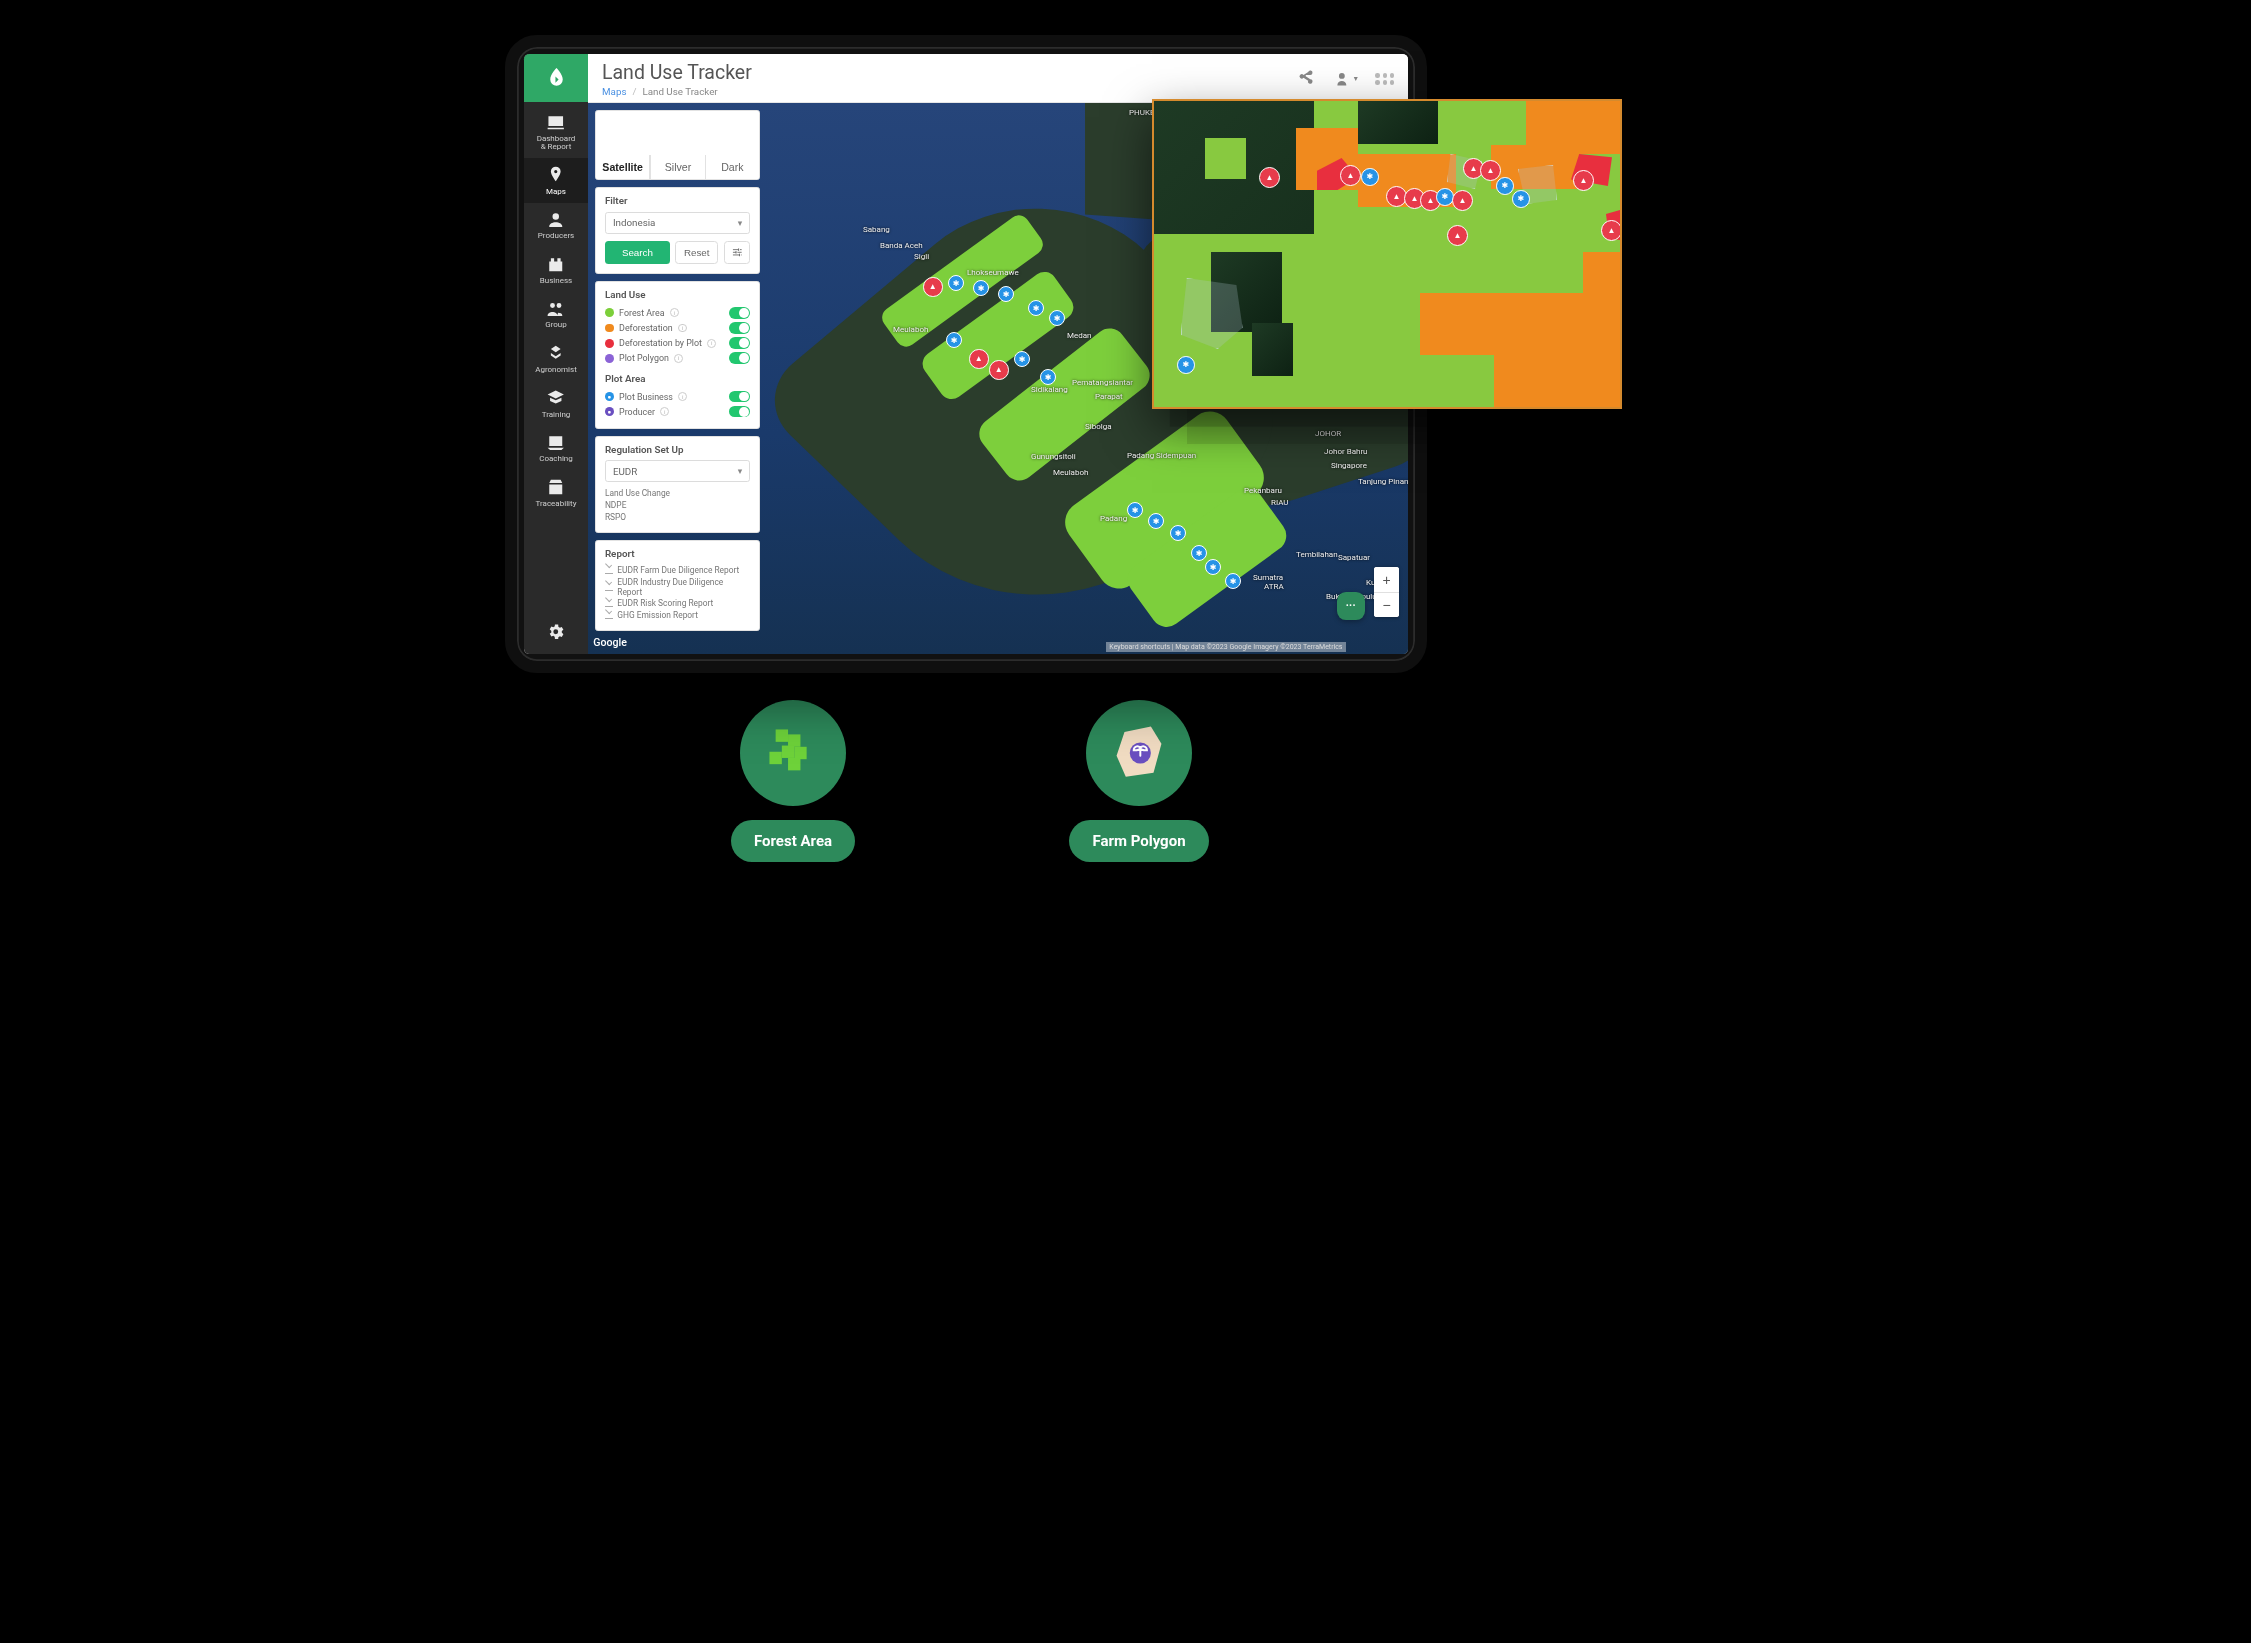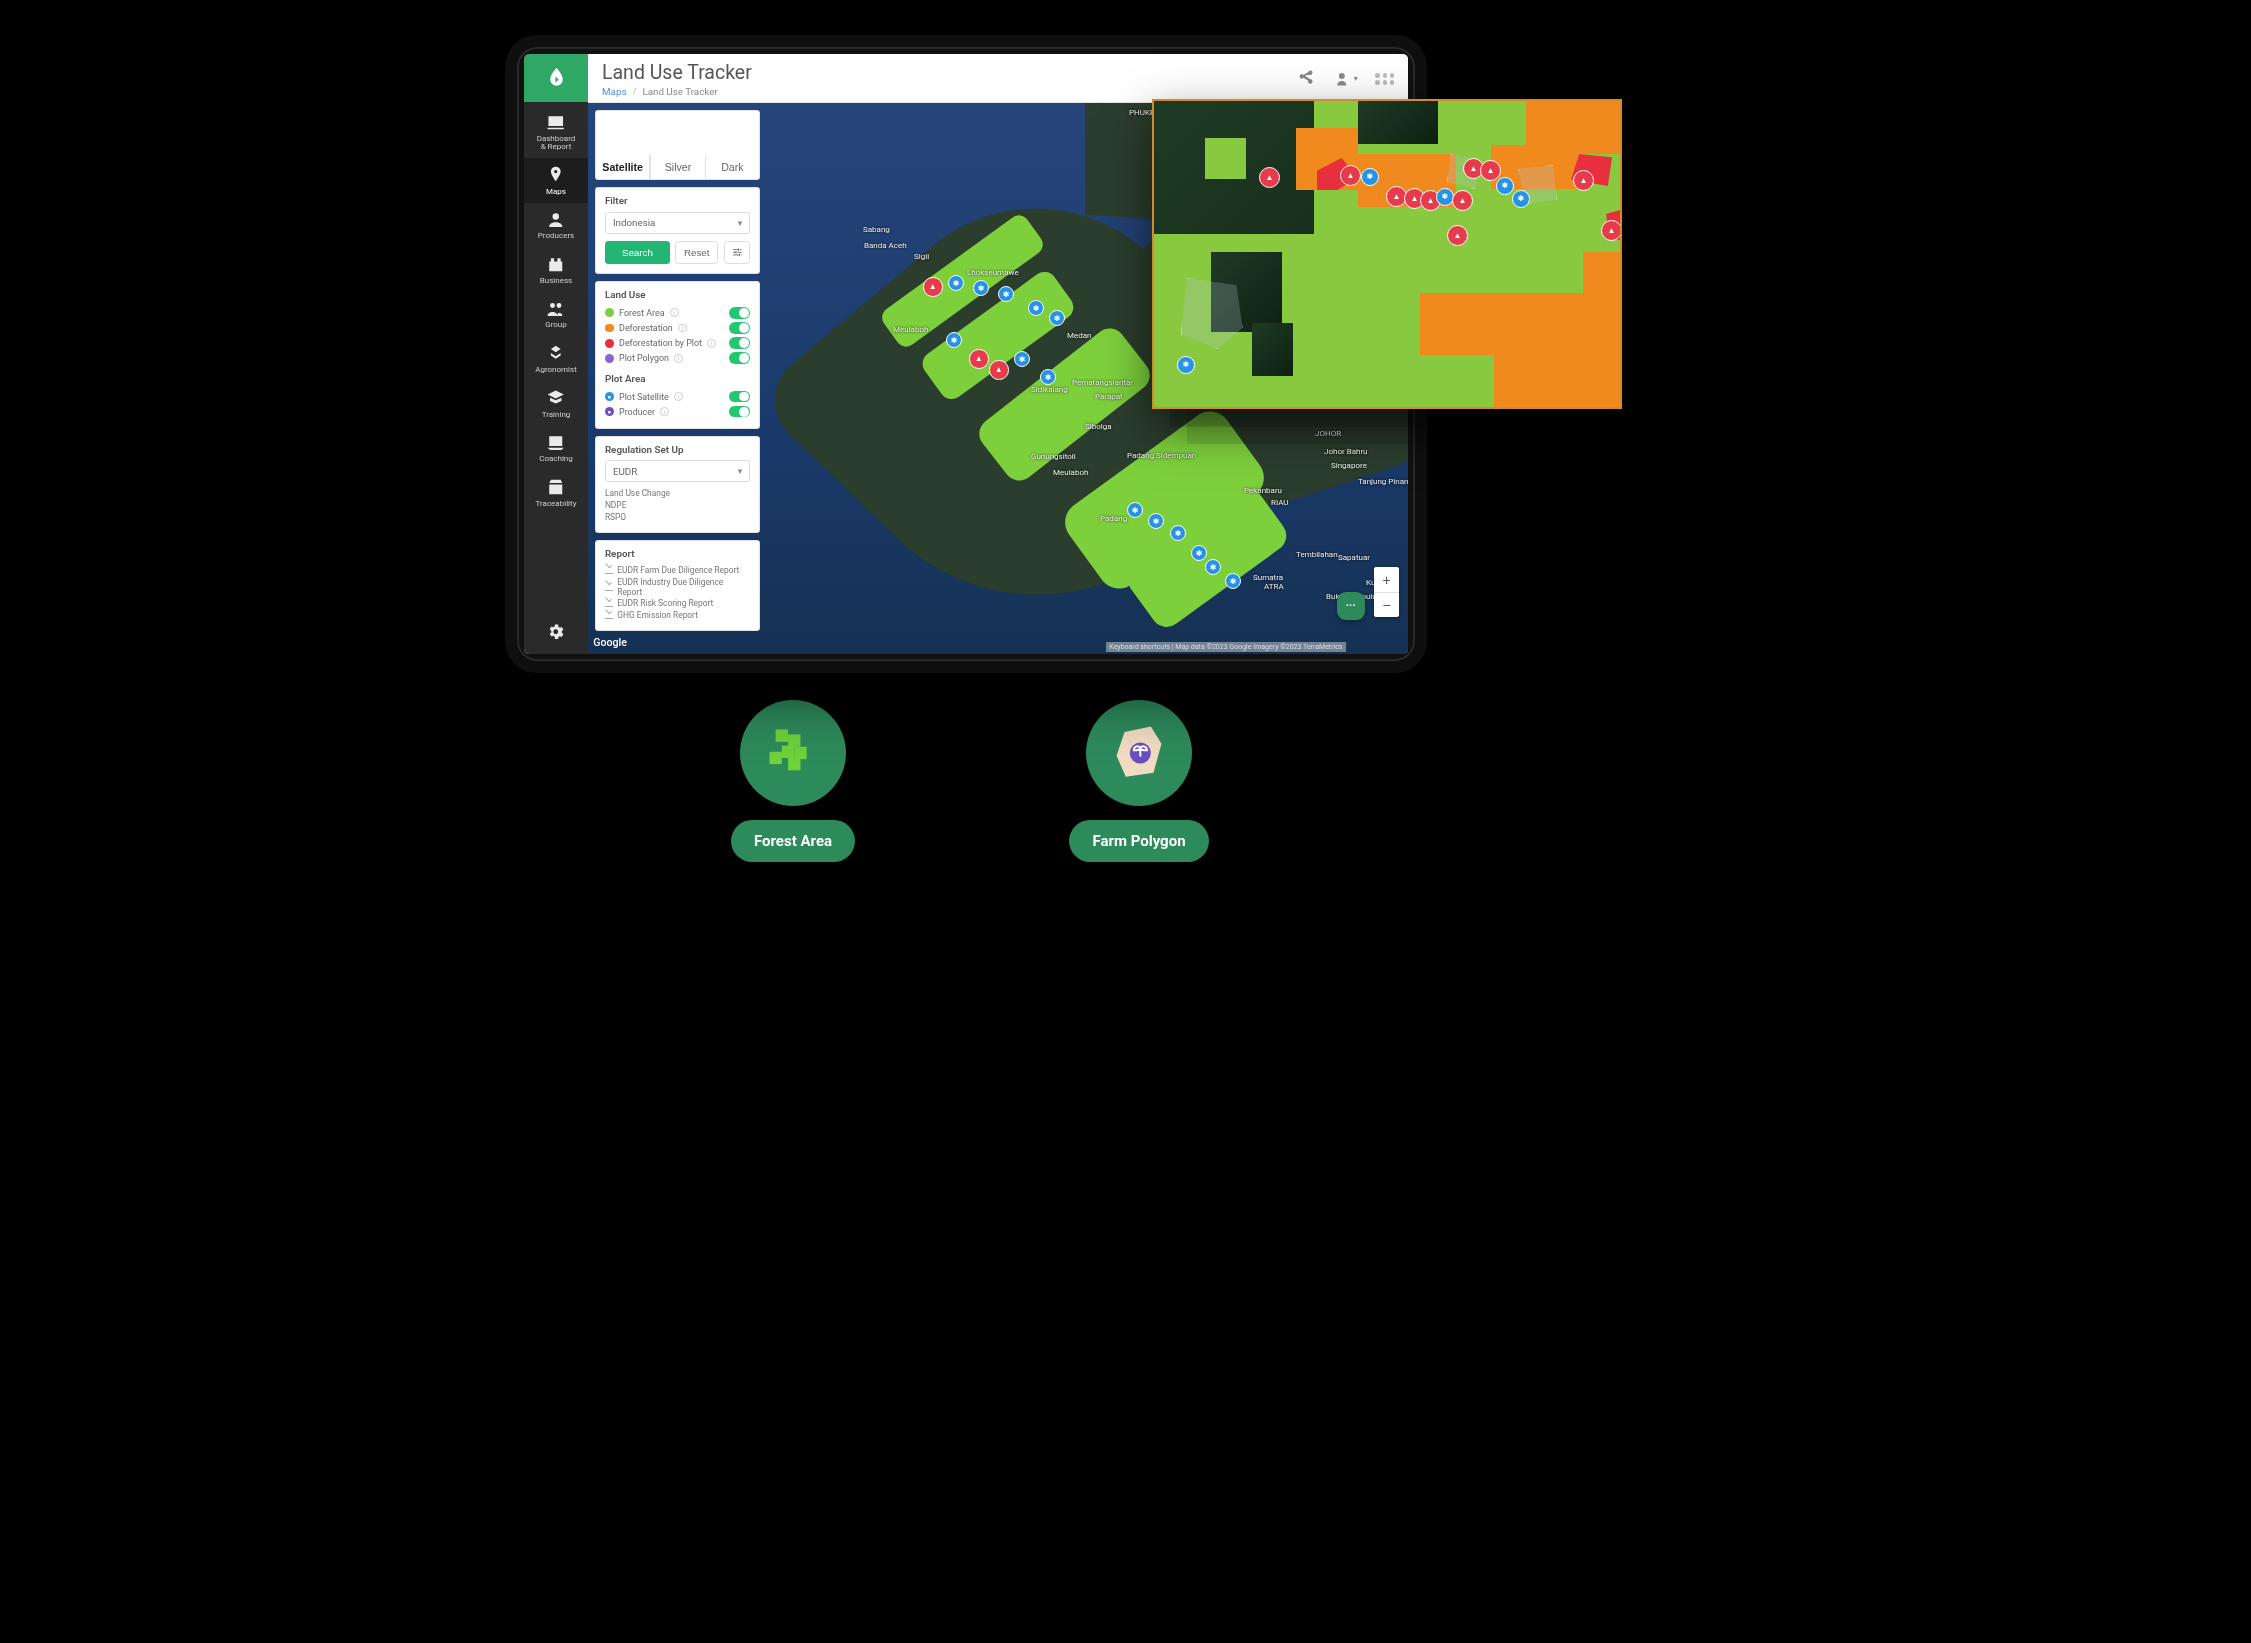--- a/index.html
+++ b/index.html
@@ -535,21 +535,21 @@
             <div class="pin plot" style="top:456px;left:617px;"></div>
             <div class="pin plot" style="top:470px;left:637px;"></div>
 
             <div id="city-labels">
                 <div class="label-city" style="top: 5.3px; left: 541px;">PHUKET</div>
                 <div class="label-city" style="top: 28px; left: 585px;">TRANG</div>
                 <div class="label-city" style="top: 78px; left: 610px;">PERLIS</div>
                 <div class="label-city" style="top: 96px; left: 564px;">Langkawi</div>
                 <div class="label-city" style="top: 151px; left: 603px;">George Town</div>
                 <div class="label-city" style="top: 122px; left: 275px;">Sabang</div>
-                <div class="label-city" style="top: 138px; left: 276px;">Banda Aceh</div>
+                <div class="label-city" style="top: 138px; left: 292px;">Banda Aceh</div>
                 <div class="label-city" style="top: 149px; left: 326px;">Sigli</div>
                 <div class="label-city" style="top: 165px; left: 379px;">Lhokseumawe</div>
                 <div class="label-city" style="top: 222px; left: 305px;">Meulaboh</div>
                 <div class="label-city" style="top: 228px; left: 479px;">Medan</div>
                 <div class="label-city" style="top: 275px; left: 484px;">Pematangsiantar</div>
                 <div class="label-city" style="top: 282px; left: 443px;">Sidikalang</div>
                 <div class="label-city" style="top: 289px; left: 507px;">Parapat</div>
                 <div class="label-city" style="top: 349px; left: 443px;">Gunungsitoli</div>
                 <div class="label-city" style="top: 319px; left: 497px;">Sibolga</div>
                 <div class="label-city" style="top: 348px; left: 539px;">Padang Sidempuan</div>
@@ -631,21 +631,21 @@
                     <span class="swatch" style="background:#8b63d6"></span>
                     <span>Plot Polygon</span>
                     <span class="info-dot">i</span>
                     <span class="toggle"></span>
                   </div>
                 </div>
               <div class="card-title" style="margin-top:7px;">Plot Area</div>
               <div id="plotarea-rows">
                   <div class="legend-row">
                     <span class="swatch" style="background:#2693e6;display:flex;align-items:center;justify-content:center;color:#fff;font-size:6.2px;">●</span>
-                    <span>Plot Satellite</span>
+                    <span>Plot Business</span>
                     <span class="info-dot">i</span>
                     <span class="toggle"></span>
                   </div>
                   <div class="legend-row">
                     <span class="swatch" style="background:#6a4fc0;display:flex;align-items:center;justify-content:center;color:#fff;font-size:6.2px;">●</span>
                     <span>Producer</span>
                     <span class="info-dot">i</span>
                     <span class="toggle"></span>
                   </div>
                 </div>

